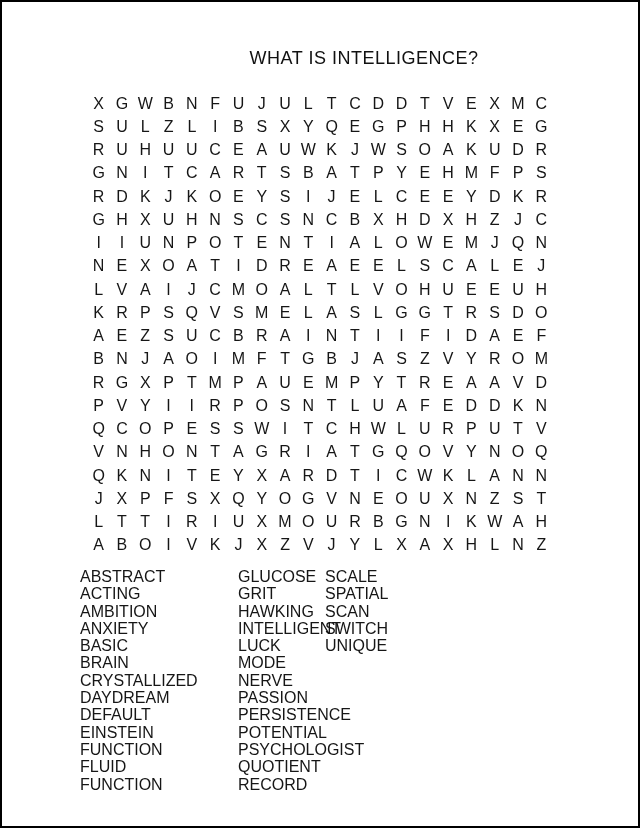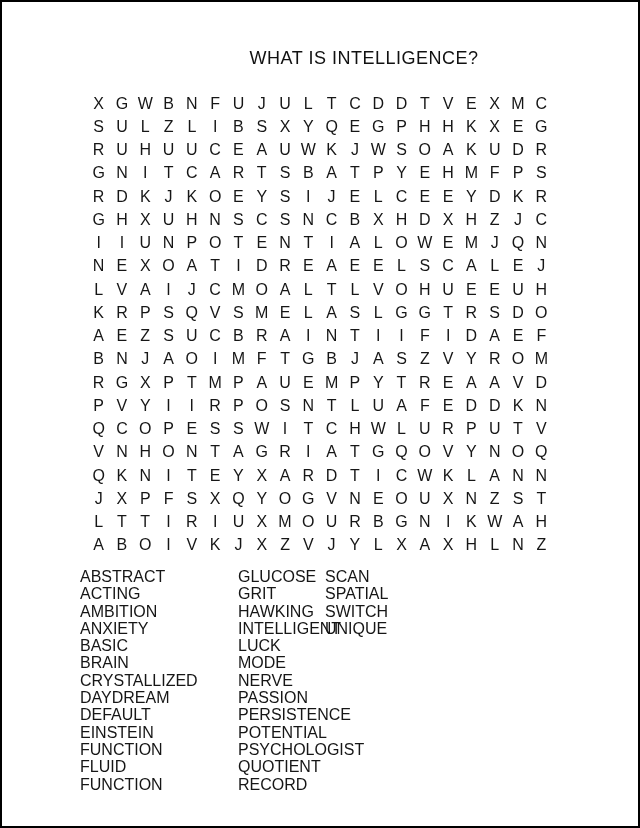--- a/index.html
+++ b/index.html
@@ -532,18 +532,19 @@
       <div class="word-item">MODE</div>
       <div class="word-item">NERVE</div>
       <div class="word-item">PASSION</div>
       <div class="word-item">PERSISTENCE</div>
       <div class="word-item">POTENTIAL</div>
       <div class="word-item">PSYCHOLOGIST</div>
       <div class="word-item">QUOTIENT</div>
       <div class="word-item">RECORD</div>
     </div>
   <div class="word-column col-2">
+      <div class="word-item">SCALE</div>
+      <div class="word-item">SPATIAL</div>
       <div class="word-item">SCAN</div>
-      <div class="word-item">SPATIAL</div>
       <div class="word-item">SWITCH</div>
       <div class="word-item">UNIQUE</div>
     </div>
 </div>
 
 </body></html>

